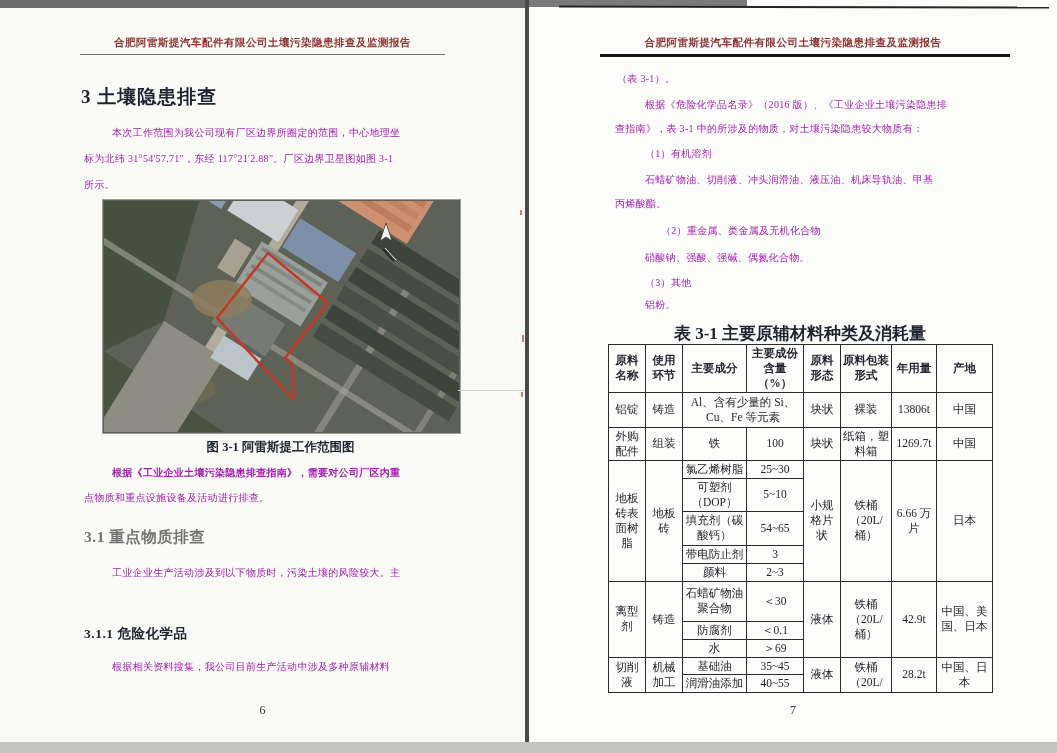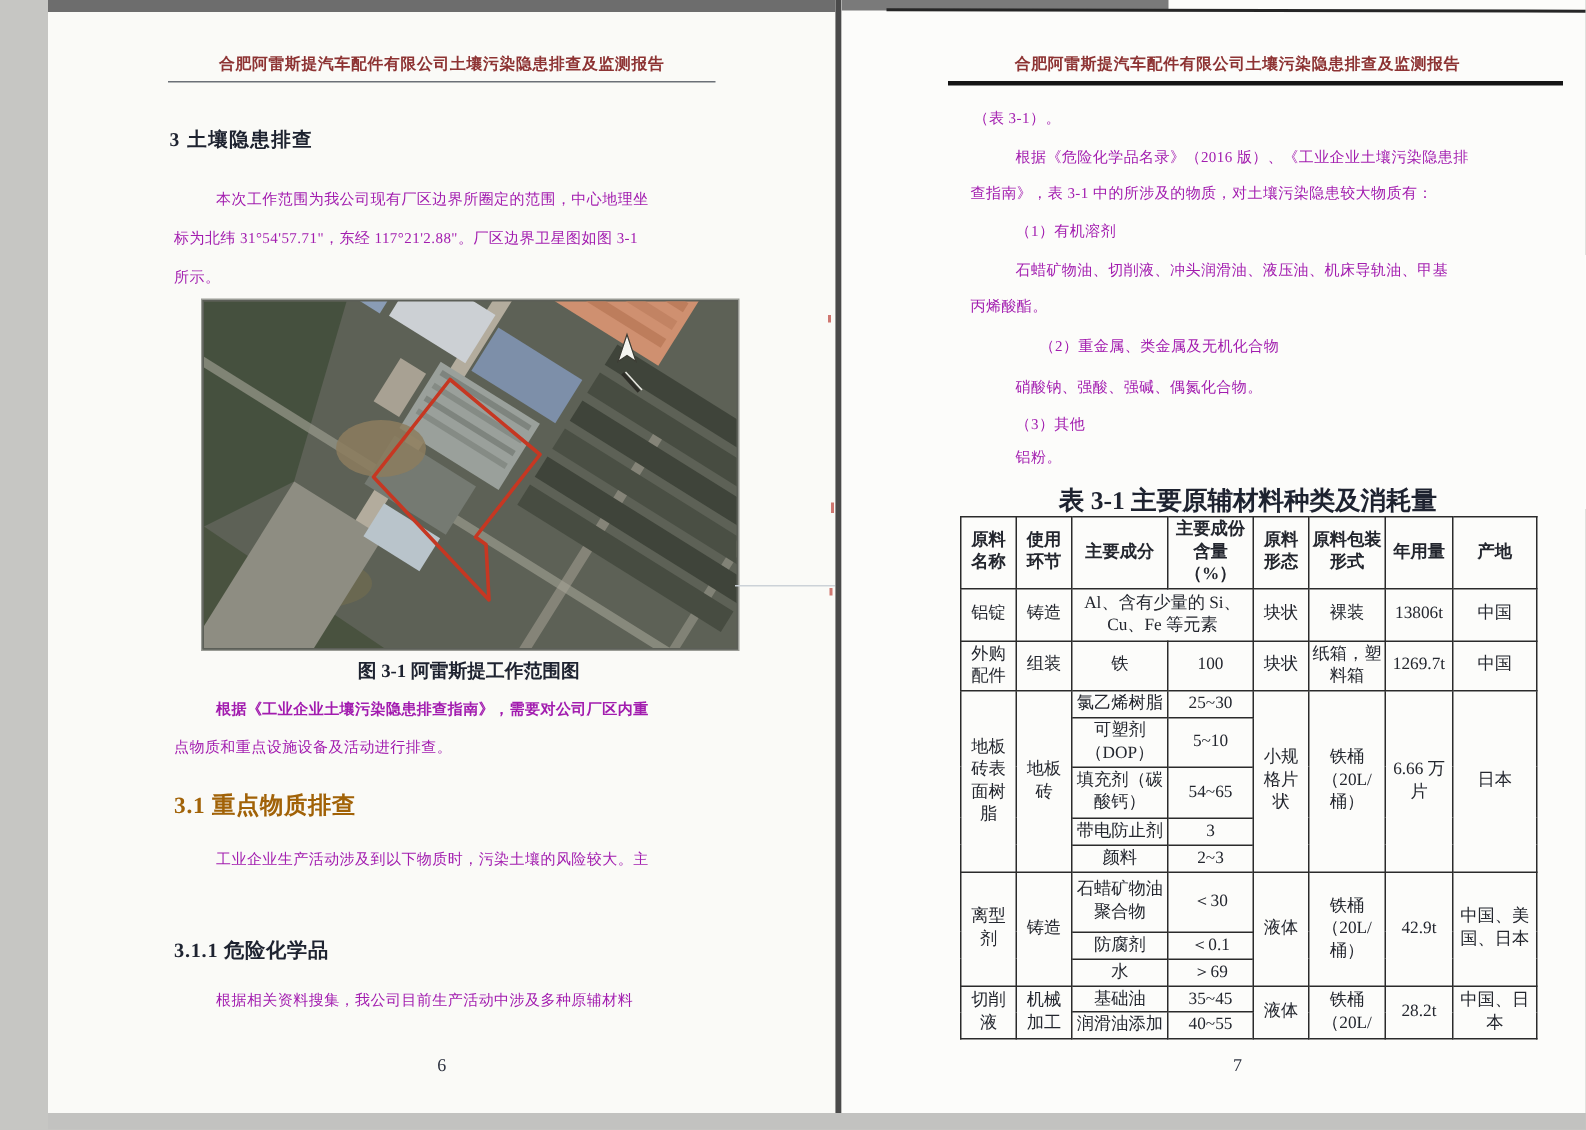--- a/index.html
+++ b/index.html
@@ -1,38 +1,38 @@
 <!DOCTYPE html>
 <html><head>
 <meta charset="utf-8">
 <style>
   html,body{margin:0;padding:0;}
   body{
     width:1057px;height:753px;overflow:hidden;
     background:#c6c6c3;
     font-family:"Liberation Serif","DejaVu Serif",serif;
   }
-  .stage{position:relative;width:875px;height:753px;margin-left:32px;}
+  .stage{position:relative;width:875px;height:753px;}
   .page{position:absolute;top:0;height:742px;overflow:hidden;}
   .page-left{left:0;width:525px;background:#fafaf7;}
   .page-divider{position:absolute;left:525px;top:0;width:4px;height:742px;background:#4a4a4a;}
   .page-right{left:529px;width:528px;background:#fcfcfa;}
   .bottom-strip{position:absolute;left:0;top:742px;width:1057px;height:11px;background:#c2c2c0;}
   .scan-bar-left{position:absolute;left:0;top:0;width:525px;height:8px;background:#6d6d6d;}
   .scan-bar-right{position:absolute;left:0;top:0;width:218px;height:7px;background:#7a7a7a;}
   .scan-line-right{position:absolute;left:30px;top:6px;width:490px;height:2px;background:#262626;transform:rotate(0.12deg);}
   .doc-header{
     position:absolute;top:36px;left:0;width:100%;text-align:center;
     font-size:10.5px;font-weight:bold;color:#8d3333;letter-spacing:0.5px;white-space:nowrap;
   }
   .header-rule-left{position:absolute;left:80px;top:54px;width:365px;height:1px;background:#6b7077;}
   .header-rule-right{position:absolute;left:71px;top:54px;width:410px;height:2.5px;background:#151515;}
   .tl{position:absolute;white-space:nowrap;font-size:10px;color:#a21caf;letter-spacing:0.3px;}
-  .h1{font-size:13px;font-weight:bold;color:#1e2330;letter-spacing:1px;}
-  .h2{font-size:15.5px;font-weight:bold;color:#a16207;letter-spacing:0.5px;}
+  .h1{font-size:19px;font-weight:bold;color:#1e2330;letter-spacing:1px;}
+  .h2{font-size:15.5px;font-weight:bold;color:#737373;letter-spacing:0.5px;}
   .h3{font-size:13.5px;font-weight:bold;color:#1e2330;letter-spacing:0.5px;}
   .caption{font-weight:bold;font-size:12.5px;color:#1e2330;white-space:nowrap;}
   .center-block{position:absolute;text-align:center;}
   .fig-frame{
     position:absolute;left:103px;top:200px;width:355px;height:231px;
     border:1px solid #5c5f58;background:#5d6156;box-shadow:0 0 0 1px #9a9c96;
   }
   .page-num{position:absolute;top:703px;left:0;width:100%;text-align:center;font-size:12px;color:#2e3340;}
   table.mat{
     position:absolute;left:79px;top:344px;width:384px;

